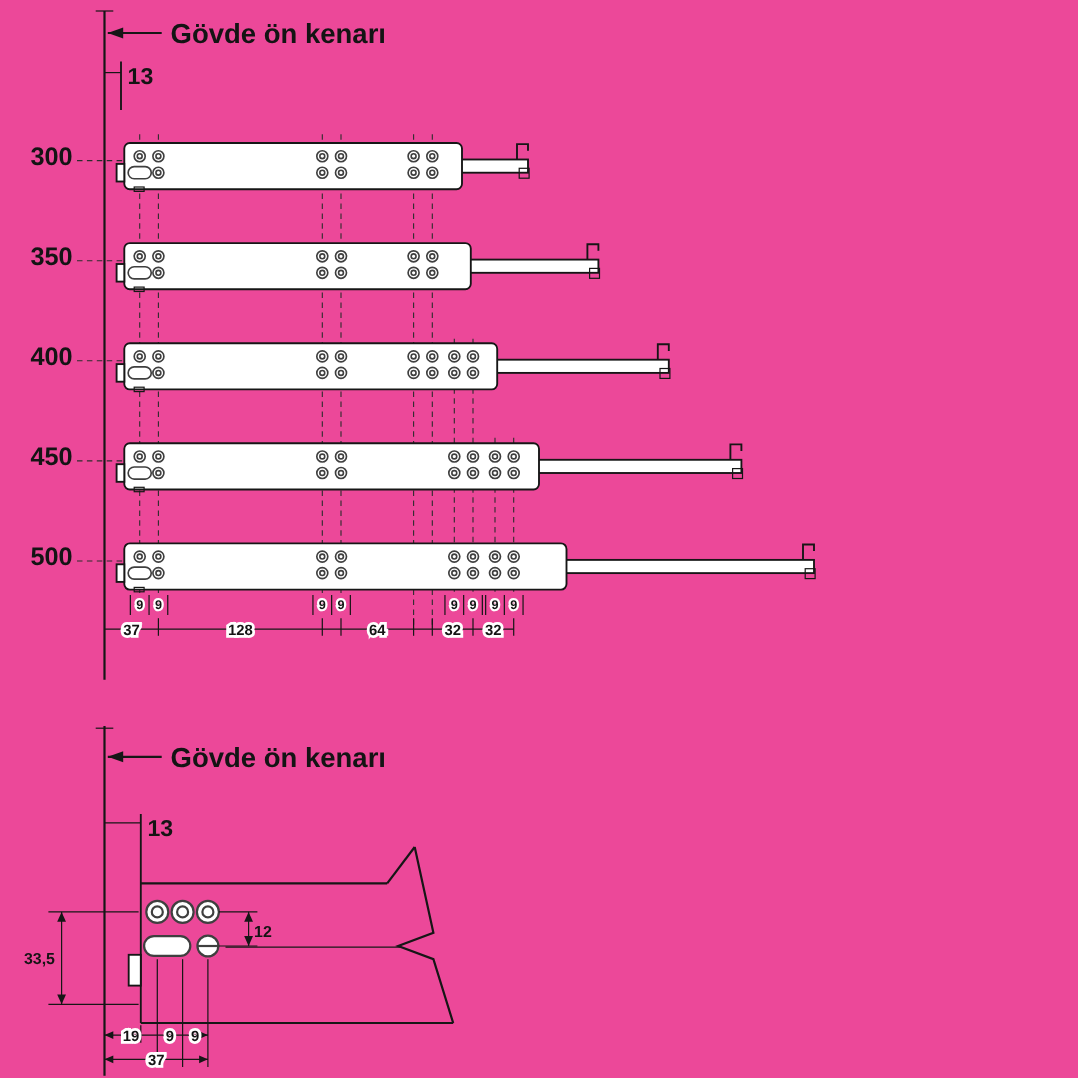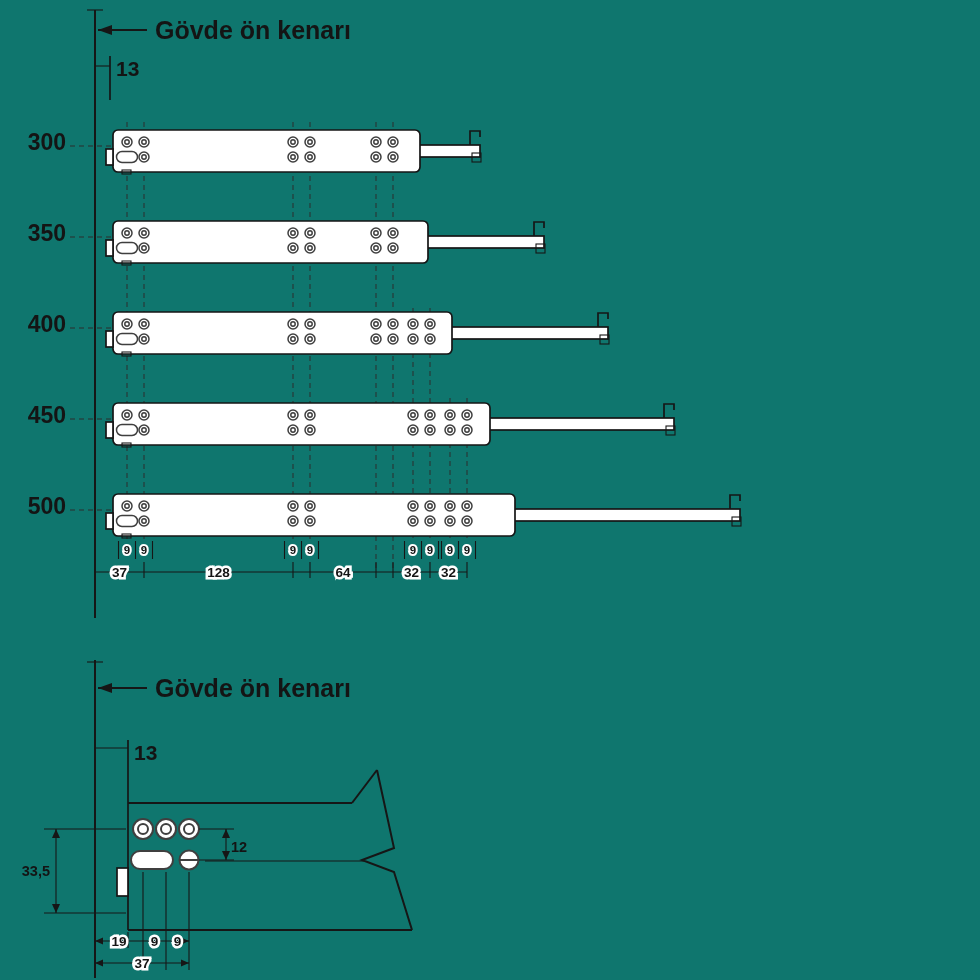--- a/index.html
+++ b/index.html
@@ -1,16 +1,16 @@
 <!DOCTYPE html>
 <html><head>
 <meta charset="utf-8">
 <style>
   html,body{margin:0;padding:0;background:#fff}
-  .canvas{position:relative;width:980px;height:980px;background:#0f766e;overflow:hidden}
+  .canvas{position:relative;width:980px;height:980px;background:#ec4899;overflow:hidden}
   svg{display:block}
   text{font-family:"Liberation Sans","DejaVu Sans",sans-serif;font-weight:bold;fill:#141414}
   .t25{font-size:25px}
   .t21{font-size:21px}
   .t23{font-size:23px;text-anchor:end}
   .t14{font-size:14.5px}
   .t14e{font-size:14.5px;text-anchor:end}
   .t13{font-size:13.5px;text-anchor:middle;paint-order:stroke;stroke:#fff;stroke-width:5px}
   .t11{font-size:11.5px;text-anchor:middle;paint-order:stroke;stroke:#fff;stroke-width:4px}
   .ln{stroke:#161616;stroke-width:2;fill:none}

